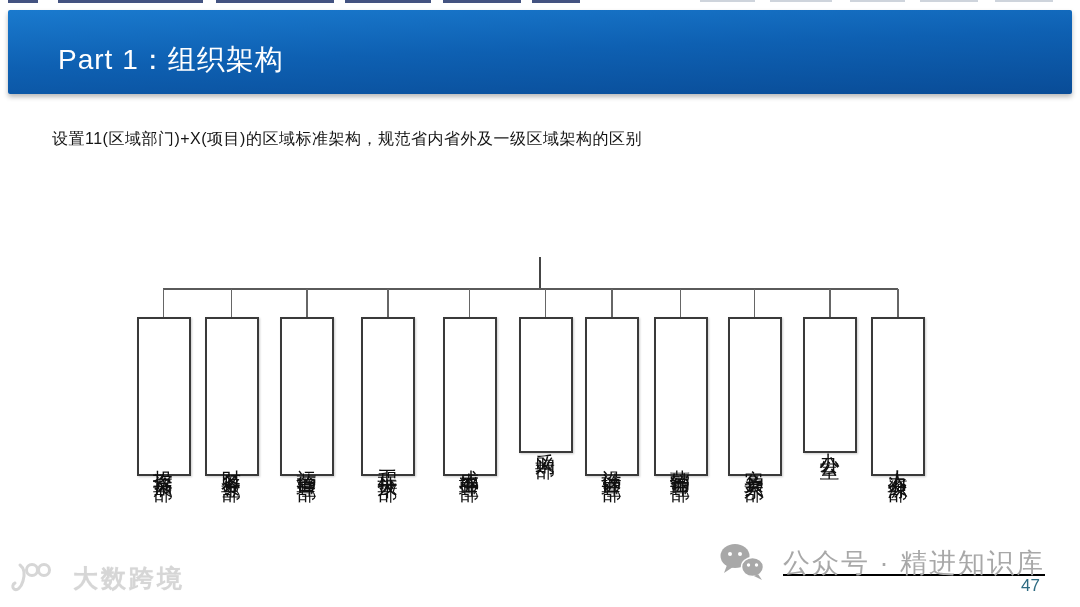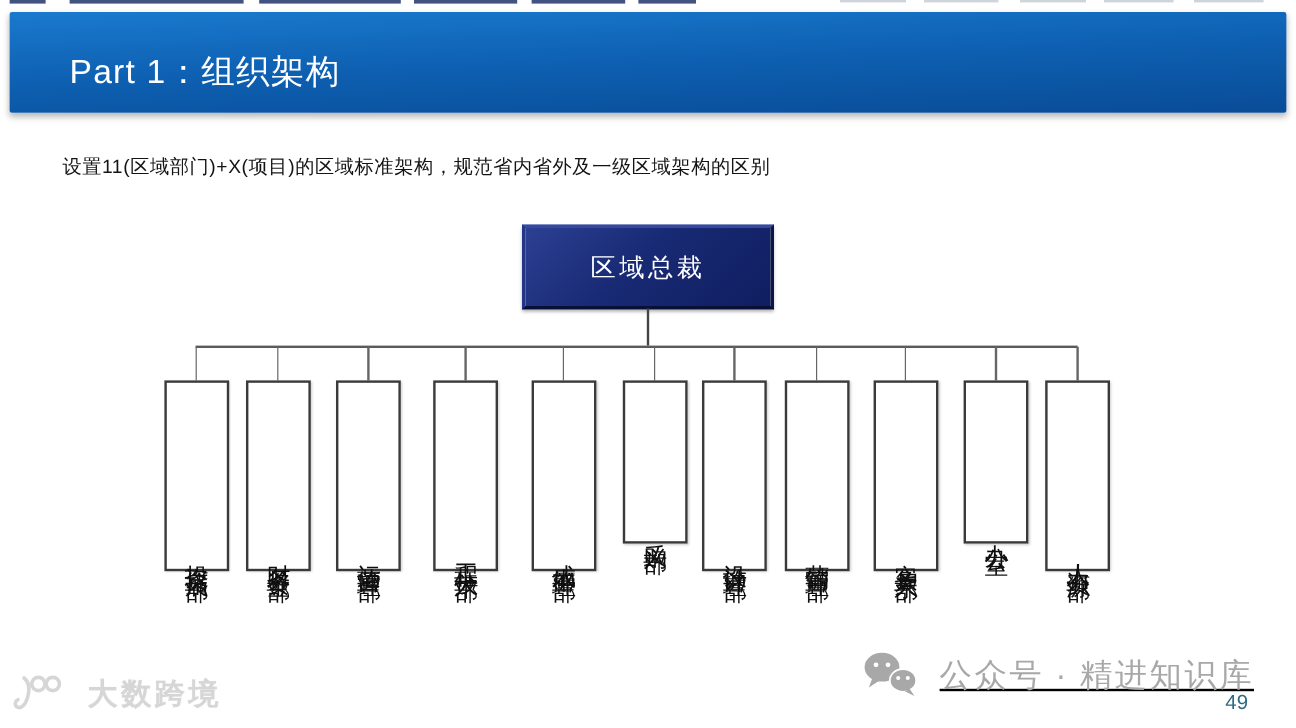--- a/index.html
+++ b/index.html
@@ -70,23 +70,20 @@
   <div class="top-dash light" style="left:850px;width:55px"></div>
   <div class="top-dash light" style="left:920px;width:58px"></div>
   <div class="top-dash light" style="left:995px;width:58px"></div>
 
   <div class="banner">
     <span class="part-title">Part 1：组织架构</span>
   </div>
 
   <div class="desc">设置11(区域部门)+X(项目)的区域标准架构，规范省内省外及一级区域架构的区别</div>
 
-  <div class="root-box">
-    <span>区域总裁</span>
-  </div>
   <div class="trunk-line"></div>
   <div class="h-line"></div>
   <div id="chart-nodes">
     <div>
       <div class="v-drop" style="left: 162.75px;"></div>
       <div class="dept tall" style="left: 136.5px;">
         <span>投资拓展部</span>
       </div>
     </div>
 
@@ -177,15 +174,15 @@
       <circle cx="11" cy="11" r="2" fill="#ffffff"></circle>
       <circle cx="21" cy="11" r="2" fill="#ffffff"></circle>
       <ellipse cx="33.5" cy="24" rx="11" ry="9.5" fill="#a8a8a8" stroke="#ffffff" stroke-width="1.5"></ellipse>
       <path d="M39,31 L43,37 L35,33 Z" fill="#a8a8a8"></path>
       <circle cx="29.5" cy="22" r="1.7" fill="#ffffff"></circle>
       <circle cx="37.5" cy="22" r="1.7" fill="#ffffff"></circle>
     </svg>
     <span class="wechat-label">公众号 · 精进知识库</span>
   </div>
 
-  <div class="page-number">49</div>
+  <div class="page-number">47</div>
 
 </div>
 
 </body></html>

